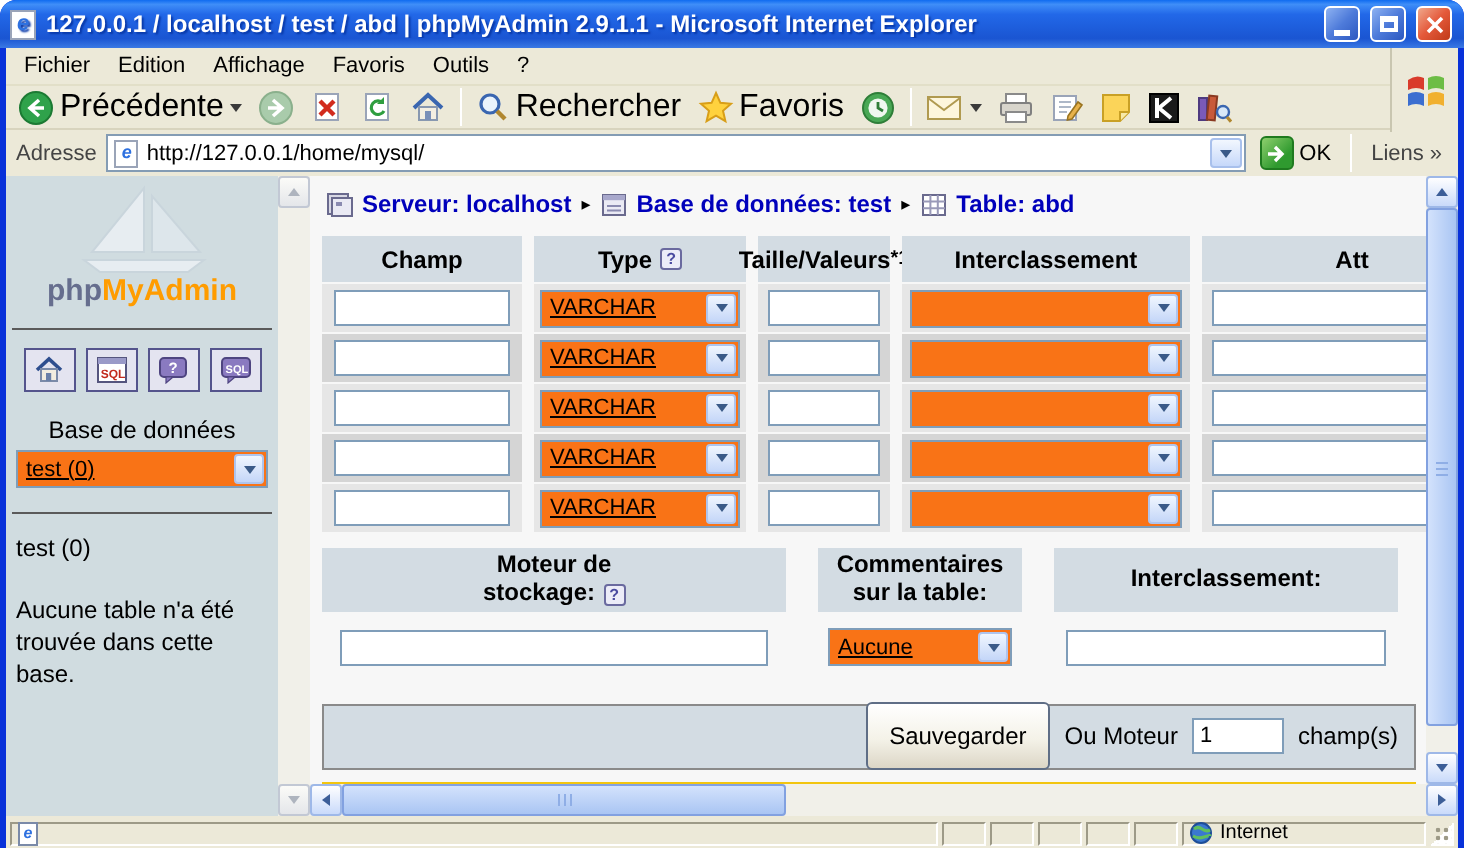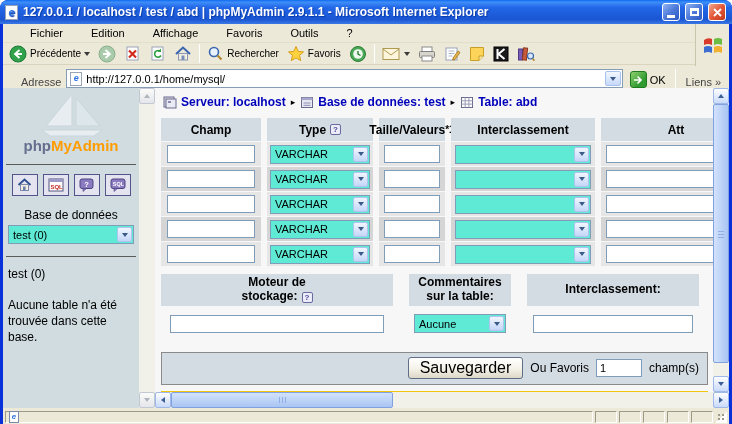--- a/index.html
+++ b/index.html
@@ -15,31 +15,31 @@
   .ie-doc{width:13px;height:15px;background:#fff;border:1px solid #9AA4B8;position:relative;flex:0 0 auto;display:flex;align-items:center;justify-content:center;color:#2E71E0;font-weight:bold;font-size:11px;line-height:1;font-style:italic;}
   .title-text{flex:1;white-space:nowrap;overflow:hidden;}
   .tb-ctl{width:18px;height:18px;border:1px solid #fff;border-radius:3px;display:flex;align-items:center;justify-content:center;flex:0 0 auto;
     background:linear-gradient(135deg,#8EB2F2 0%,#4E7BDA 50%,#2C58C0 100%);}
   .tb-ctl.close{background:linear-gradient(135deg,#F0A98C 0%,#E4593A 50%,#C03A18 100%);}
   .min-glyph{width:8px;height:3px;background:#fff;margin-top:8px;}
   .max-glyph{width:9px;height:8px;border:2px solid #fff;border-top-width:3px;}
 
   
   .chrome{background:var(--chrome-bg,#ECE9D8);}
-  .menubar{height:19px;display:flex;align-items:center;padding-left:20px;border-bottom:1px solid #E2DFC8;gap:14px;}
+  .menubar{height:19px;display:flex;align-items:center;padding-left:2px;border-bottom:1px solid #E2DFC8;}
   .menu-item{padding:0 7px;height:17px;display:flex;align-items:center;color:#000;}
   .winlogo-panel{position:absolute;top:24px;right:3px;width:34px;height:42px;background:var(--chrome-bg,#ECE9D8);border-left:1px solid #C9C6B0;display:flex;align-items:center;justify-content:center;z-index:5;}
 
   .toolbar{height:22px;display:flex;align-items:center;gap:2px;padding:0 3px;border-bottom:1px solid #D8D4BE;}
   .tb-btn{display:flex;align-items:center;gap:3px;padding:0 3px;height:21px;border-radius:2px;}
   .tb-sep{width:1px;height:19px;background:#C8C5B2;border-right:1px solid #FFF;margin:0 2px;flex:0 0 auto;}
-  .tb-label{font-size:10px;color:#000;white-space:nowrap;}
+  .tb-label{font-size:16px;color:#000;white-space:nowrap;}
   .dd-arrow{width:0;height:0;border-left:3px solid transparent;border-right:3px solid transparent;border-top:4px solid #3A3A3A;}
 
-  .addressbar{height:23px;display:flex;align-items:flex-end;gap:5px;padding:0 5px;margin-left:13px;}
+  .addressbar{height:23px;display:flex;align-items:center;gap:5px;padding:0 5px;}
   .addr-label{color:#444;}
   .addr-box{flex:1;height:19px;background:#fff;border:1px solid #849CB4;display:flex;align-items:center;gap:4px;padding:1px 1px 1px 3px;}
   .addr-url{flex:1;border:0;outline:none;font-family:inherit;font-size:11px;padding:0;background:transparent;}
   .addr-dd{width:16px;height:15px;background:linear-gradient(180deg,#F2F7FE,#C6D8FA);border:1px solid #A8C0EC;border-radius:2px;display:flex;align-items:center;justify-content:center;}
   .ok-btn{display:flex;align-items:center;gap:3px;padding:0 2px;}
   .ok-go{width:17px;height:17px;border-radius:3px;background:linear-gradient(135deg,#8ED06E,#2F9A2F 70%);border:1px solid #1F7A1F;display:flex;align-items:center;justify-content:center;}
   .links{display:flex;align-items:center;gap:3px;color:#444;padding:0 3px;}
 
   
   .content{margin:0;height:320px;display:grid;grid-template-columns:136px 16px 558px 16px;grid-template-rows:304px 16px;}
@@ -52,21 +52,21 @@
   .logo-my{color:var(--logo-orange,#FF9C00);}
   .side-hr{border:0;border-top:1px solid #5A5A5A;margin:6px 3px;}
   .nav-icons{display:flex;justify-content:center;gap:5px;margin:9px 0 2px;}
   .nav-btn{width:26px;height:22px;border:1px solid #54548C;background:#E4E4F0;display:flex;align-items:center;justify-content:center;}
   .db-label{text-align:center;margin-top:12px;}
   .side-select{margin:3px 5px 0;}
   .db-name{margin:10px 0 0 5px;}
   .empty-msg{margin:16px 6px 0 5px;line-height:1.35;}
 
   
-  .xp-select{position:relative;display:flex;align-items:center;height:19px;background:#5eead4;border:1px solid var(--input-border,#7F9DB9);padding:0 18px 0 4px;font-size:11px;white-space:nowrap;overflow:hidden;}
+  .xp-select{position:relative;display:flex;align-items:center;height:19px;background:#f97316;border:1px solid var(--input-border,#7F9DB9);padding:0 18px 0 4px;font-size:11px;white-space:nowrap;overflow:hidden;text-decoration:underline;}
   .sel-btn{position:absolute;right:1px;top:1px;bottom:1px;width:15px;background:linear-gradient(180deg,#F0F6FE 0%,#C4D6F8 100%);border:1px solid #AEC4EE;border-radius:2px;display:flex;align-items:center;justify-content:center;}
   .sel-arrow{width:0;height:0;border-left:3px solid transparent;border-right:3px solid transparent;border-top:4px solid #3A5A88;}
 
   .main{grid-column:3;grid-row:1;background:var(--main-bg,#F7F7F7);overflow:hidden;padding:7px 0 0 6px;font-size:12px;position:relative;}
 
   
   .breadcrumb{display:flex;align-items:center;gap:4px;font-weight:bold;color:var(--link,#0000BB);margin:0 0 9px 2px;white-space:nowrap;}
   .crumb{color:var(--link,#0000BB);}
   .crumb-sep{color:#000;font-size:9px;margin:0 1px;}
 
@@ -88,21 +88,21 @@
   
   .opts{display:grid;grid-template-columns:232px 102px 172px;column-gap:16px;row-gap:5px;margin-top:8px;width:540px;}
   .opt-h{background:var(--header-cell,#D3DCE3);font-weight:bold;display:flex;flex-direction:column;align-items:center;justify-content:center;min-height:31px;text-align:center;line-height:1.15;padding:2px 0;}
   .opt-c{display:flex;align-items:center;justify-content:center;height:26px;}
   .ti.comment{width:214px;}
   .engine-sel{width:92px;}
   .ti.coll2{width:160px;}
 
   
   .footbar{margin-top:15px;margin-right:5px;height:33px;background:var(--header-cell,#D3DCE3);border:1px solid #8A8A8A;display:flex;align-items:center;justify-content:flex-end;gap:7px;padding-right:8px;}
-  .xpbtn{height:22px;padding:4px 11px;font-family:inherit;font-size:16px;color:#000;border:1px solid #5F6E86;border-radius:3px;background:linear-gradient(180deg,#FFFFFF 0%,#F4F2E8 55%,#DCD6C6 100%);display:flex;align-items:center;}
+  .xpbtn{height:22px;padding:16px 11px;font-family:inherit;font-size:12px;color:#000;border:1px solid #5F6E86;border-radius:3px;background:linear-gradient(180deg,#FFFFFF 0%,#F4F2E8 55%,#DCD6C6 100%);display:flex;align-items:center;}
   .ti.count{width:46px;}
 
   .notice{margin-top:6px;margin-right:5px;height:16px;background:#FFFFFF;border:1px solid var(--notice-border,#F2C50F);}
 
   
   .sb-track{background:var(--scroll-track,#F1F0E9);}
   .side-scroll{grid-column:2;grid-row:1 / span 2;display:flex;flex-direction:column;}
   .main-vscroll{grid-column:4;grid-row:1;display:flex;flex-direction:column;}
   .hscroll{grid-column:3 / span 2;grid-row:2;display:flex;}
   .sbtn{flex:0 0 16px;height:16px;width:16px;background:linear-gradient(180deg,#FEFEFF,#C9DAFA);border:1px solid #9EB8E8;border-radius:2px;display:flex;align-items:center;justify-content:center;}
@@ -559,21 +559,21 @@
               </span>
             </div>
         </div>
         <div class="opt-c">
             <input class="ti coll2" style="">
           </div>
       </div>
 
       <div class="footbar">
         <button class="xpbtn">Sauvegarder</button>
-        <span>Ou Favoris</span>
+        <span>Ou Moteur</span>
         <input class="ti count" value="1" style="">
         <span>champ(s)</span>
       </div>
 
       <div class="notice"></div>
     </div>
 
     <div class="main-vscroll sb-track">
       <span class="sbtn">
           <span class="arr-up"></span>
@@ -601,16 +601,23 @@
 
   <div class="statusbar">
     <span class="pane main-pane">
       <span class="status-doc">e</span>
     </span>
     <span class="pane mini"></span>
     <span class="pane mini"></span>
     <span class="pane mini"></span>
     <span class="pane mini"></span>
     <span class="pane mini"></span>
+    <span class="pane zone">
+      <svg width="11" height="11" viewBox="0 0 11 11">
+        <circle cx="5.5" cy="5.5" r="5" fill="#3A78D0" stroke="#1E4E98"></circle>
+        <path d="M2 3.5 Q4 2 6 3.5 T10 4 M1.5 7 Q4 8.5 7 7.5 T10 7" stroke="#5FBF5F" stroke-width="1.6" fill="none"></path>
+      </svg>
+      <span>Internet</span>
+    </span>
     <span class="grip"></span>
   </div>
 
 </div>
 
 </body></html>

